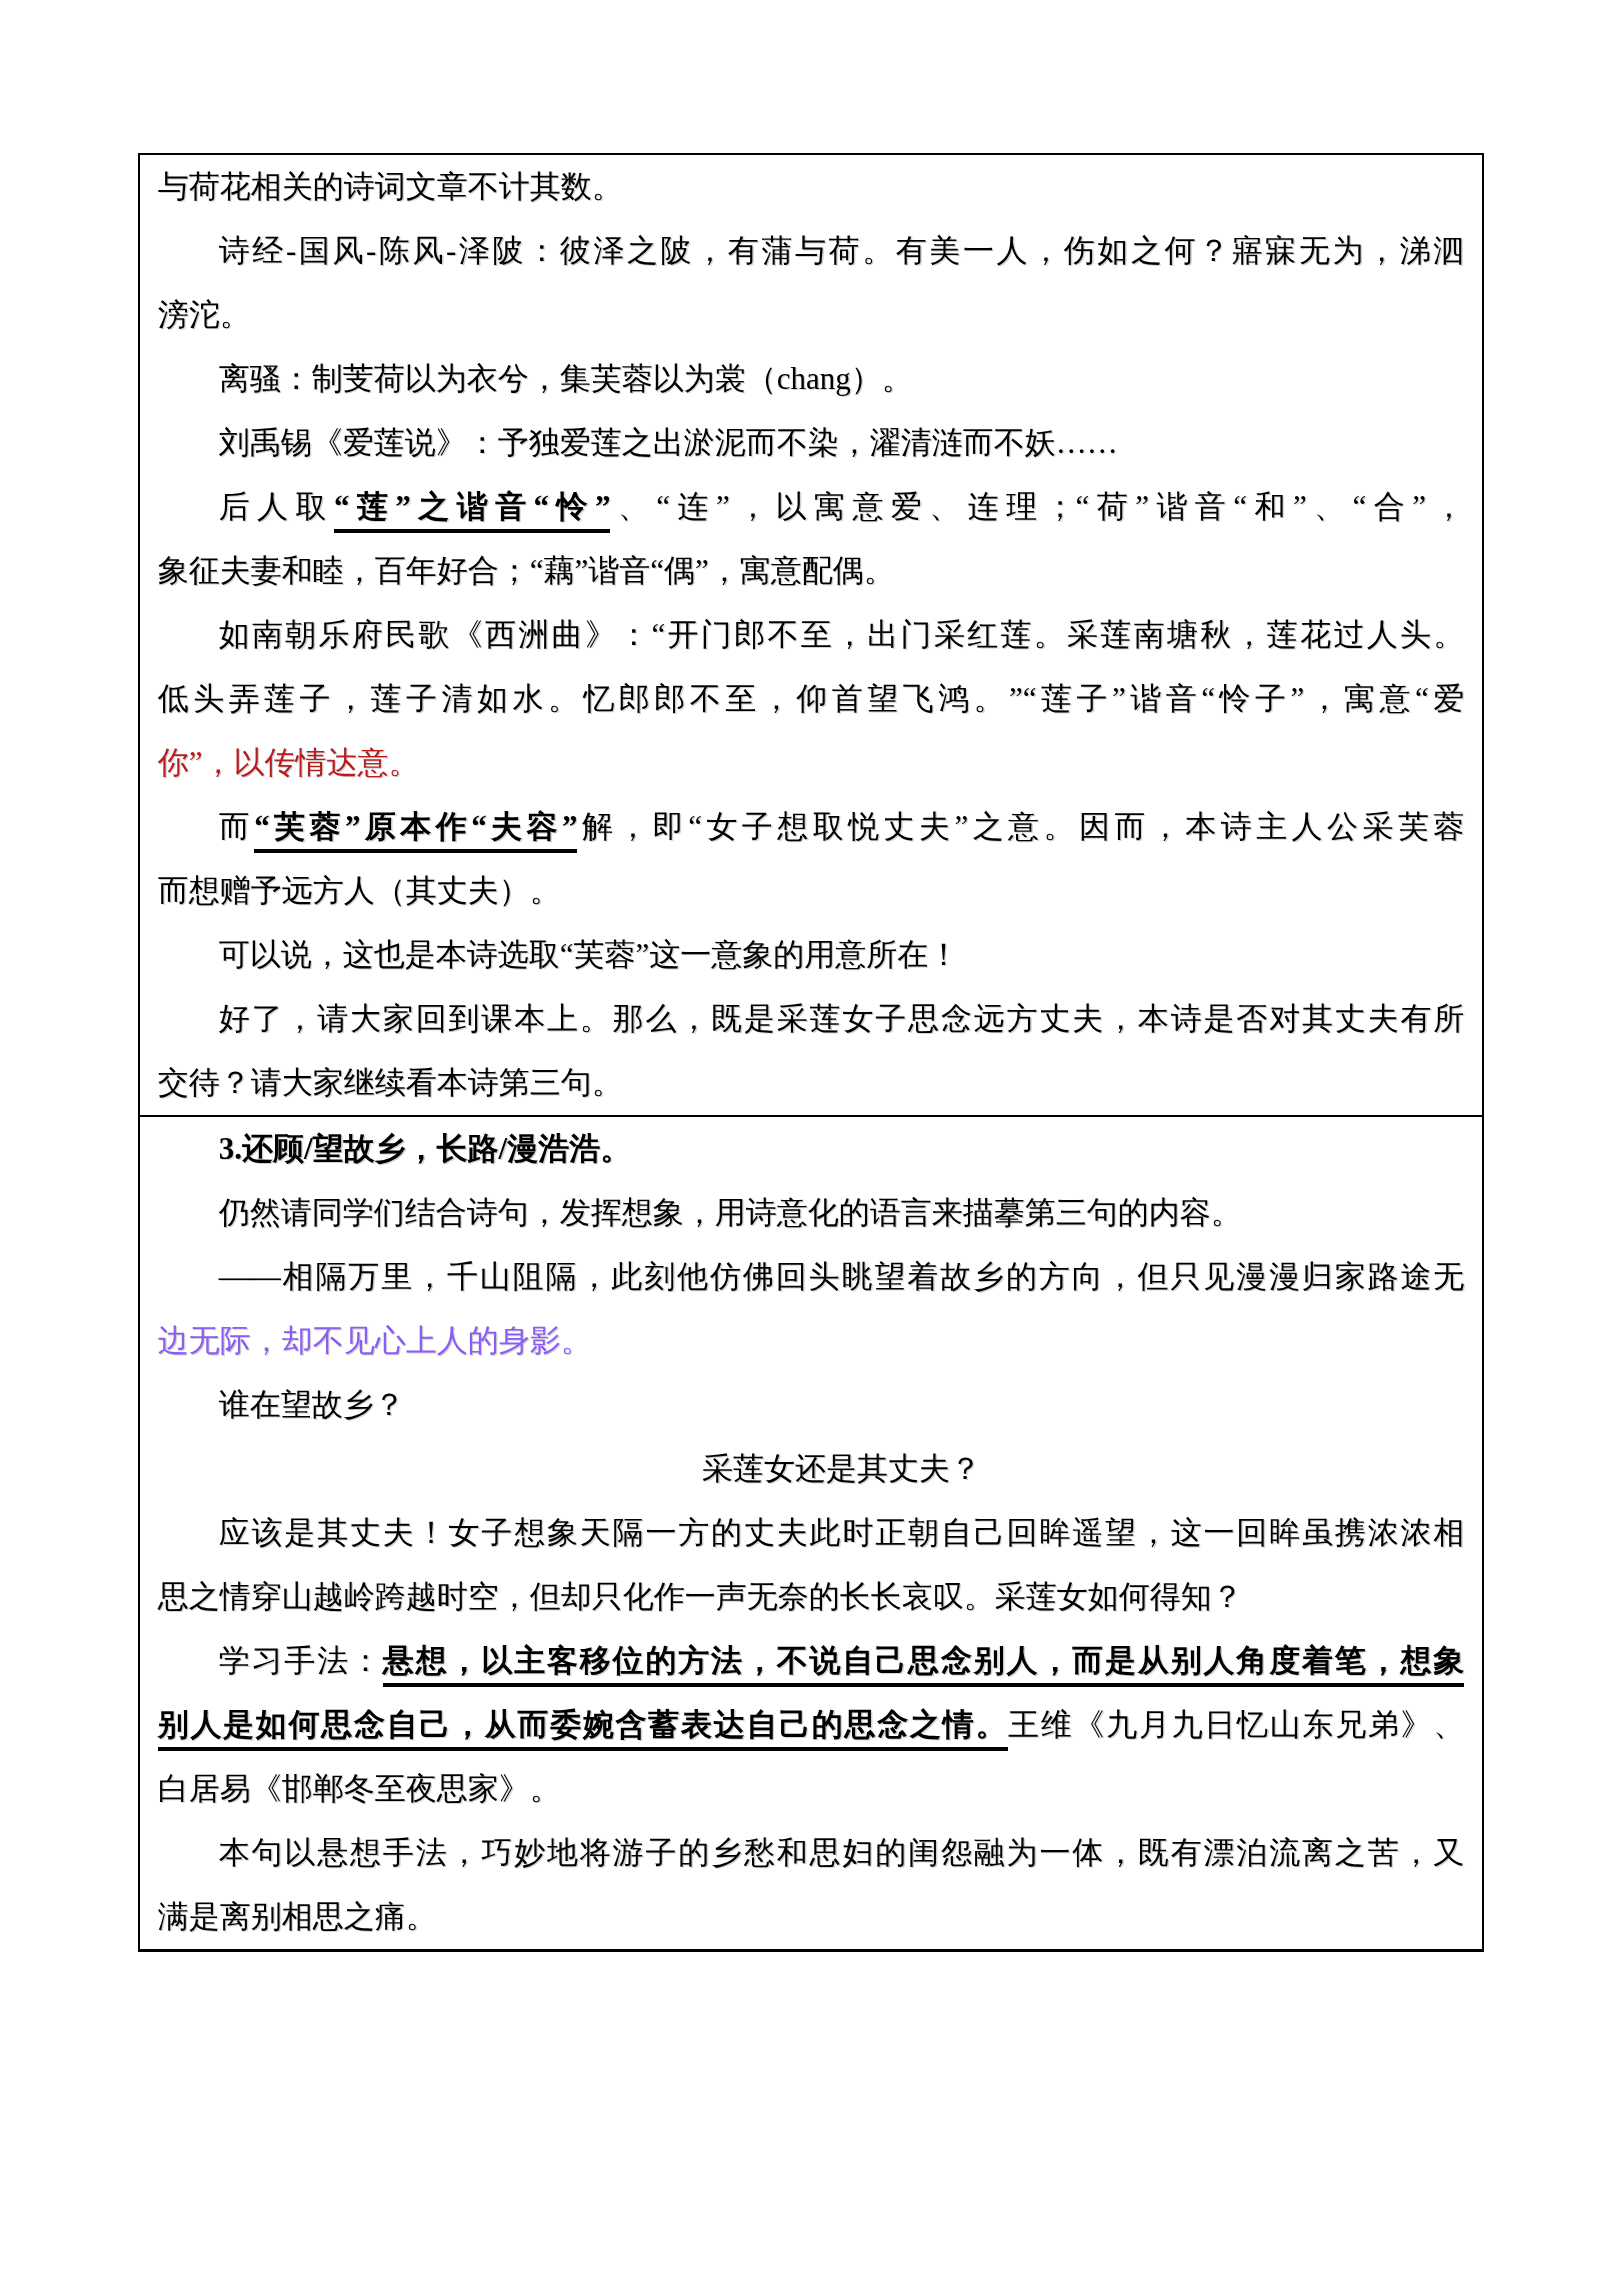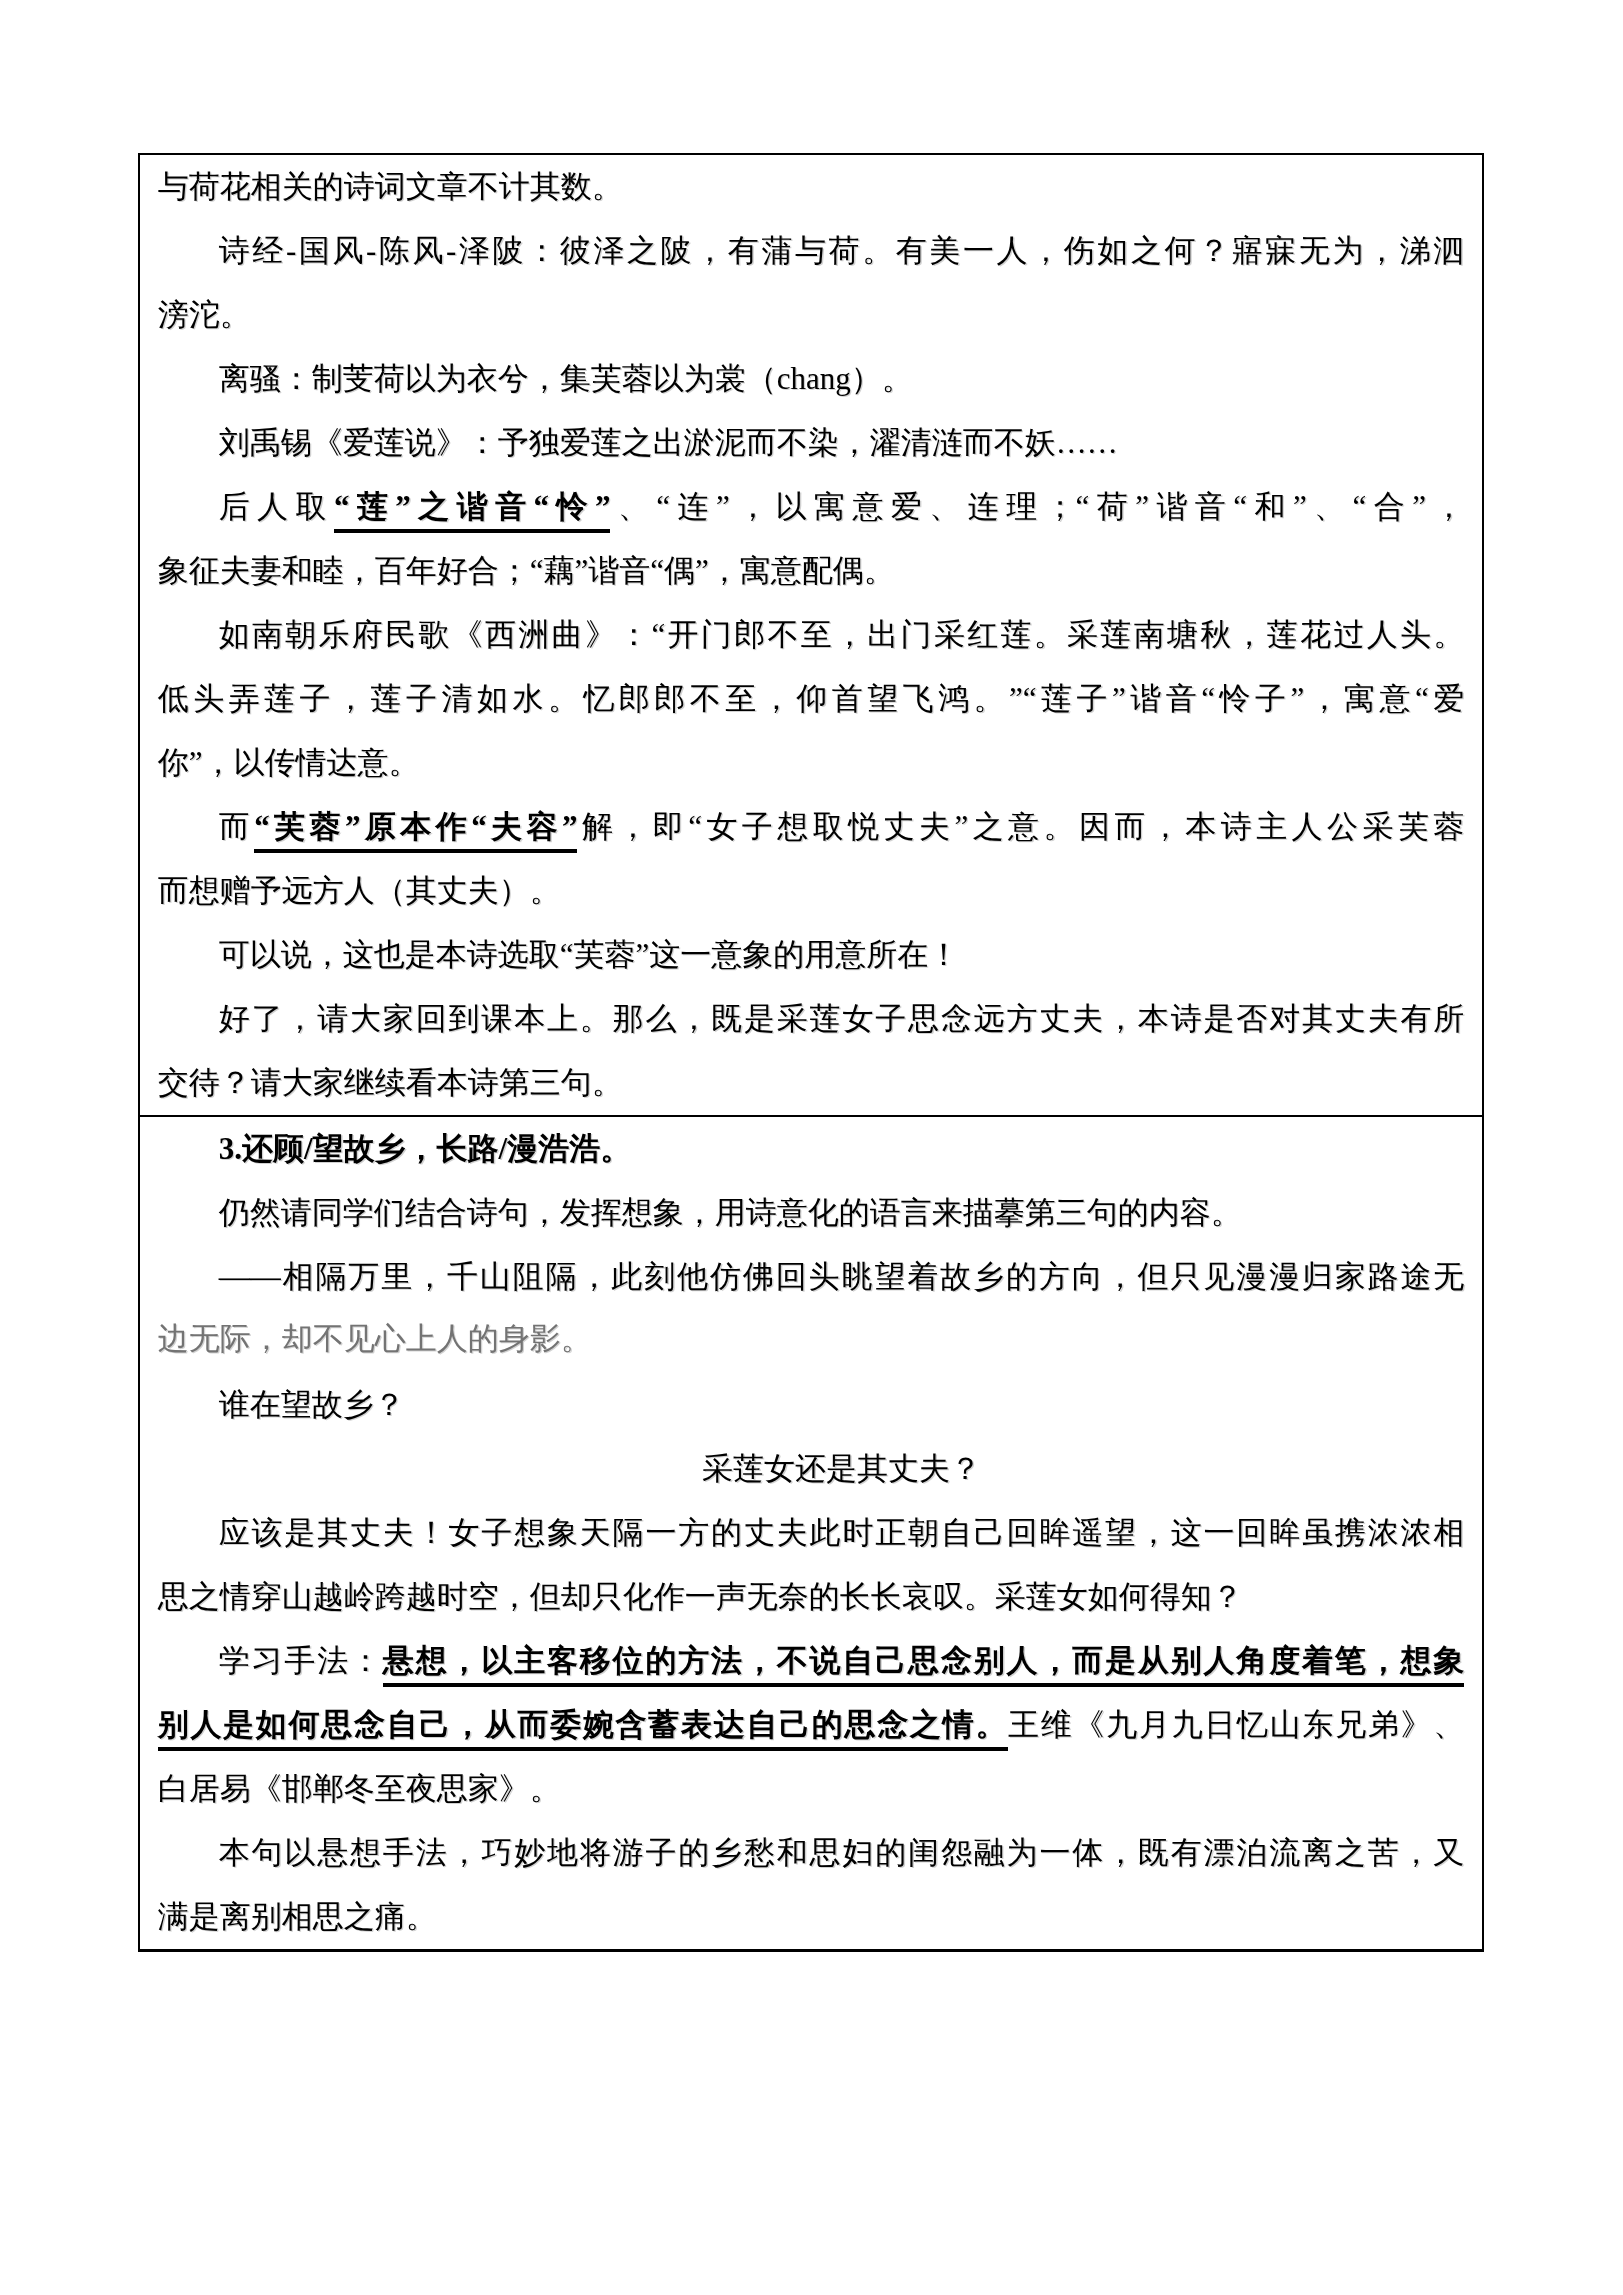--- a/index.html
+++ b/index.html
@@ -60,32 +60,32 @@
     <div class="row">
       <div class="line" style="text-indent: 0px; color: rgb(0, 0, 0);"><span class="seg-n">与荷花相关的诗词文章不计其数。</span></div>
       <div class="line just" style="text-indent: 61px; color: rgb(0, 0, 0);"><span class="seg-n">诗经-国风-陈风-泽陂：彼泽之陂，有蒲与荷。有美一人，伤如之何？寤寐无为，涕泗</span></div>
       <div class="line" style="text-indent: 0px; color: rgb(0, 0, 0);"><span class="seg-n">滂沱。</span></div>
       <div class="line" style="text-indent: 61px; color: rgb(0, 0, 0);"><span class="seg-n">离骚：制芰荷以为衣兮，集芙蓉以为裳（chang）。</span></div>
       <div class="line" style="text-indent: 61px; color: rgb(0, 0, 0);"><span class="seg-n">刘禹锡《爱莲说》：予独爱莲之出淤泥而不染，濯清涟而不妖……</span></div>
       <div class="line just" style="text-indent: 61px; color: rgb(0, 0, 0);"><span class="seg-n">后人取</span><span class="seg-u">“莲”之谐音“怜”</span><span class="seg-n">、“连”，以寓意爱、连理；“荷”谐音“和”、“合”，</span></div>
       <div class="line" style="text-indent: 0px; color: rgb(0, 0, 0);"><span class="seg-n">象征夫妻和睦，百年好合；“藕”谐音“偶”，寓意配偶。</span></div>
       <div class="line just" style="text-indent: 61px; color: rgb(0, 0, 0);"><span class="seg-n">如南朝乐府民歌《西洲曲》：“开门郎不至，出门采红莲。采莲南塘秋，莲花过人头。</span></div>
       <div class="line just" style="text-indent: 0px; color: rgb(0, 0, 0);"><span class="seg-n">低头弄莲子，莲子清如水。忆郎郎不至，仰首望飞鸿。”“莲子”谐音“怜子”，寓意“爱</span></div>
-      <div class="line" style="text-indent: 0px; color: #000000;"><span class="seg-n">你”，以传情达意。</span></div>
+      <div class="line" style="text-indent: 0px; color: #b91c1c;"><span class="seg-n">你”，以传情达意。</span></div>
       <div class="line just" style="text-indent: 61px; color: rgb(0, 0, 0);"><span class="seg-n">而</span><span class="seg-u">“芙蓉”原本作“夫容”</span><span class="seg-n">解，即“女子想取悦丈夫”之意。因而，本诗主人公采芙蓉</span></div>
       <div class="line" style="text-indent: 0px; color: rgb(0, 0, 0);"><span class="seg-n">而想赠予远方人（其丈夫）。</span></div>
       <div class="line" style="text-indent: 61px; color: rgb(0, 0, 0);"><span class="seg-n">可以说，这也是本诗选取“芙蓉”这一意象的用意所在！</span></div>
       <div class="line just" style="text-indent: 61px; color: rgb(0, 0, 0);"><span class="seg-n">好了，请大家回到课本上。那么，既是采莲女子思念远方丈夫，本诗是否对其丈夫有所</span></div>
       <div class="line" style="text-indent: 0px; color: rgb(0, 0, 0);"><span class="seg-n">交待？请大家继续看本诗第三句。</span></div>
     </div>
     <div class="row">
       <div class="line" style="text-indent: 61px; color: rgb(0, 0, 0);"><span class="seg-b">3.还顾/望故乡，长路/漫浩浩。</span></div>
       <div class="line" style="text-indent: 61px; color: rgb(0, 0, 0);"><span class="seg-n">仍然请同学们结合诗句，发挥想象，用诗意化的语言来描摹第三句的内容。</span></div>
       <div class="line just" style="text-indent: 61px; color: rgb(0, 0, 0);"><span class="seg-n">——相隔万里，千山阻隔，此刻他仿佛回头眺望着故乡的方向，但只见漫漫归家路途无</span></div>
-      <div class="line" style="text-indent: 0px; color: #737373; font-family: Liberation Mono, monospace;"><span class="seg-n">边无际，却不见心上人的身影。</span></div>
+      <div class="line" style="text-indent: 0px; color: #8b5cf6;"><span class="seg-n">边无际，却不见心上人的身影。</span></div>
       <div class="line" style="text-indent: 61px; color: rgb(0, 0, 0);"><span class="seg-n">谁在望故乡？</span></div>
       <div class="line" style="text-indent: 61px; color: rgb(0, 0, 0); text-align: center;"><span class="seg-n">采莲女还是其丈夫？</span></div>
       <div class="line just" style="text-indent: 61px; color: rgb(0, 0, 0);"><span class="seg-n">应该是其丈夫！女子想象天隔一方的丈夫此时正朝自己回眸遥望，这一回眸虽携浓浓相</span></div>
       <div class="line" style="text-indent: 0px; color: rgb(0, 0, 0);"><span class="seg-n">思之情穿山越岭跨越时空，但却只化作一声无奈的长长哀叹。采莲女如何得知？</span></div>
       <div class="line just" style="text-indent: 61px; color: rgb(0, 0, 0);"><span class="seg-n">学习手法：</span><span class="seg-u">悬想，以主客移位的方法，不说自己思念别人，而是从别人角度着笔，想象</span></div>
       <div class="line just" style="text-indent: 0px; color: rgb(0, 0, 0);"><span class="seg-u">别人是如何思念自己，从而委婉含蓄表达自己的思念之情。</span><span class="seg-n">王维《九月九日忆山东兄弟》、</span></div>
       <div class="line" style="text-indent: 0px; color: rgb(0, 0, 0);"><span class="seg-n">白居易《邯郸冬至夜思家》。</span></div>
       <div class="line just" style="text-indent: 61px; color: rgb(0, 0, 0);"><span class="seg-n">本句以悬想手法，巧妙地将游子的乡愁和思妇的闺怨融为一体，既有漂泊流离之苦，又</span></div>
       <div class="line" style="text-indent: 0px; color: rgb(0, 0, 0);"><span class="seg-n">满是离别相思之痛。</span></div>
     </div>

